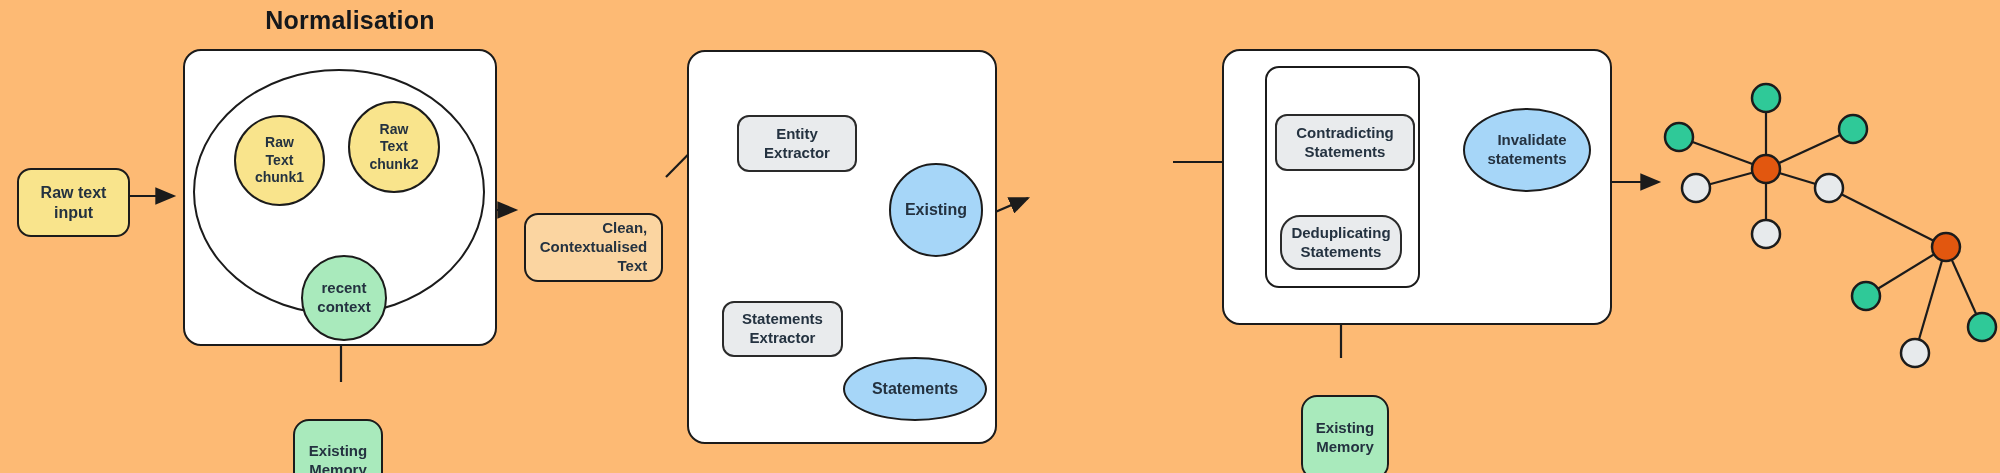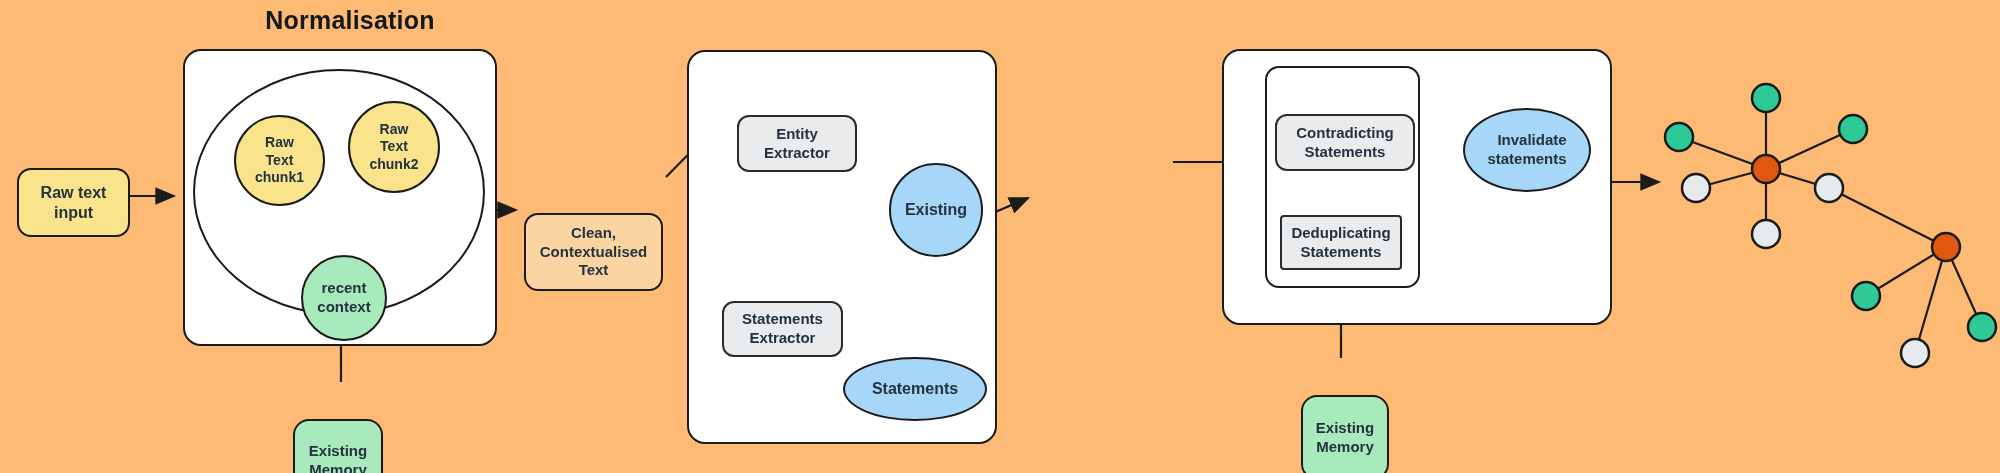--- a/index.html
+++ b/index.html
@@ -69,38 +69,38 @@
   <div class="node ellipse yellow fs14" style="left:348px;top:101px;width:92px;height:92px;">Raw
 Text
 chunk2</div>
   <div class="node ellipse green fs15" style="left:301px;top:220px;width:86px;height:86px;">recent
 context</div>
   <div class="node rect green fs15" style="left:293px;top:384px;width:90px;height:84px;border-radius:16px;">Existing
 Memory</div>
   <div class="node rect yellow fs16" style="left:5px;top:168px;width:113px;height:69px;margin-left:12px;">Raw text
 input</div>
 
-  <div class="node rect orange fs15" style="left:524px;top:178px;width:139px;height:78px;">Clean,
+  <div class="node rect orange fs15" style="left:524px;top:178px;width:139px;height:69px;text-align:right;">Clean,
 Contextualised
 Text</div>
 
   <div class="container" style="left:687px;top:50px;width:310px;height:394px;"></div>
   <div class="node rect grey fs15" style="left:737px;top:80px;width:120px;height:57px;border-radius:12px;">Entity
 Extractor</div>
   <div class="node ellipse blue fs16" style="left:889px;top:163px;width:94px;height:94px;">Existing</div>
   <div class="node rect grey fs15" style="left:722px;top:266px;width:121px;height:56px;border-radius:12px;">Statements
 Extractor</div>
   <div class="node ellipse blue fs16" style="left:843px;top:357px;width:144px;height:64px;">Statements</div>
 
 
   <div class="container" style="left:1222px;top:49px;width:390px;height:276px;"></div>
   <div class="container" style="left:1265px;top:66px;width:155px;height:222px;border-width:2.25px;border-radius:14px;"></div>
   <div class="node rect grey fs15" style="left:1275px;top:79px;width:140px;height:57px;border-radius:12px;">Contradicting
 Statements</div>
-  <div class="node rect grey fs15" style="left:1280px;top:180px;width:122px;height:55px;border-radius:4px;">Deduplicating
+  <div class="node rect grey fs15" style="left:1280px;top:180px;width:122px;height:55px;border-radius:20px;">Deduplicating
 Statements</div>
   <div class="node ellipse blue fs15" style="left:1463px;top:73px;width:128px;height:84px;">Invalidate
 statements</div>
   <div class="node rect green fs15" style="left:1301px;top:360px;width:88px;height:85px;border-radius:16px;">Existing
 Memory</div>
 
   <svg class="layer" viewBox="0 0 2000 473">
     <g id="mg-edges" stroke="#1b1b1b" stroke-width="2.2">
         <line x1="1766" y1="169" x2="1766" y2="98"></line>
         <line x1="1766" y1="169" x2="1679" y2="137"></line>

